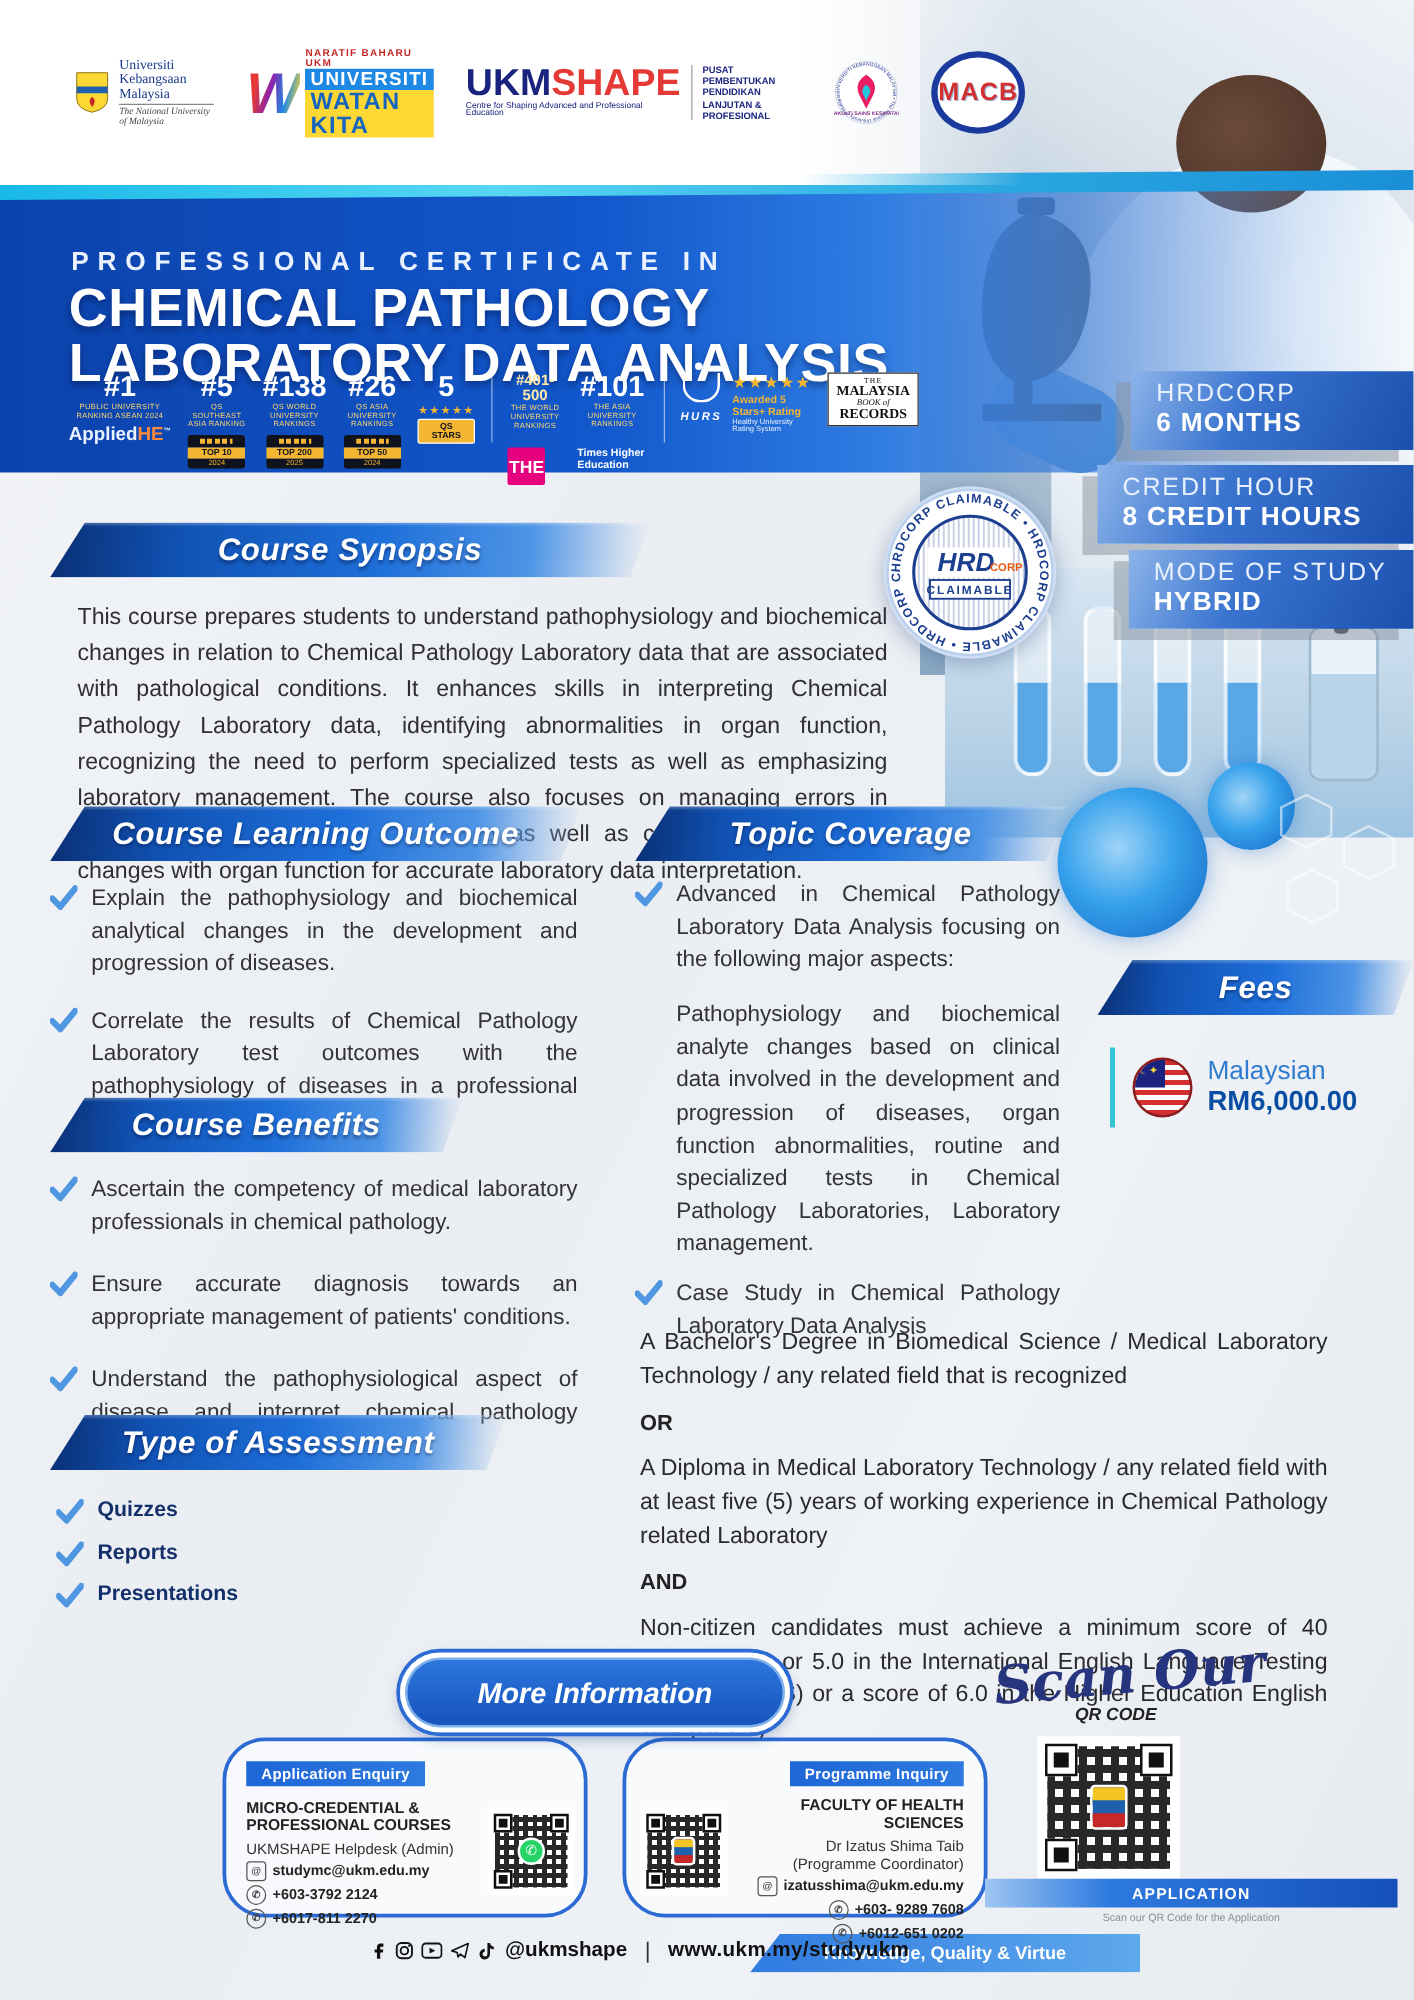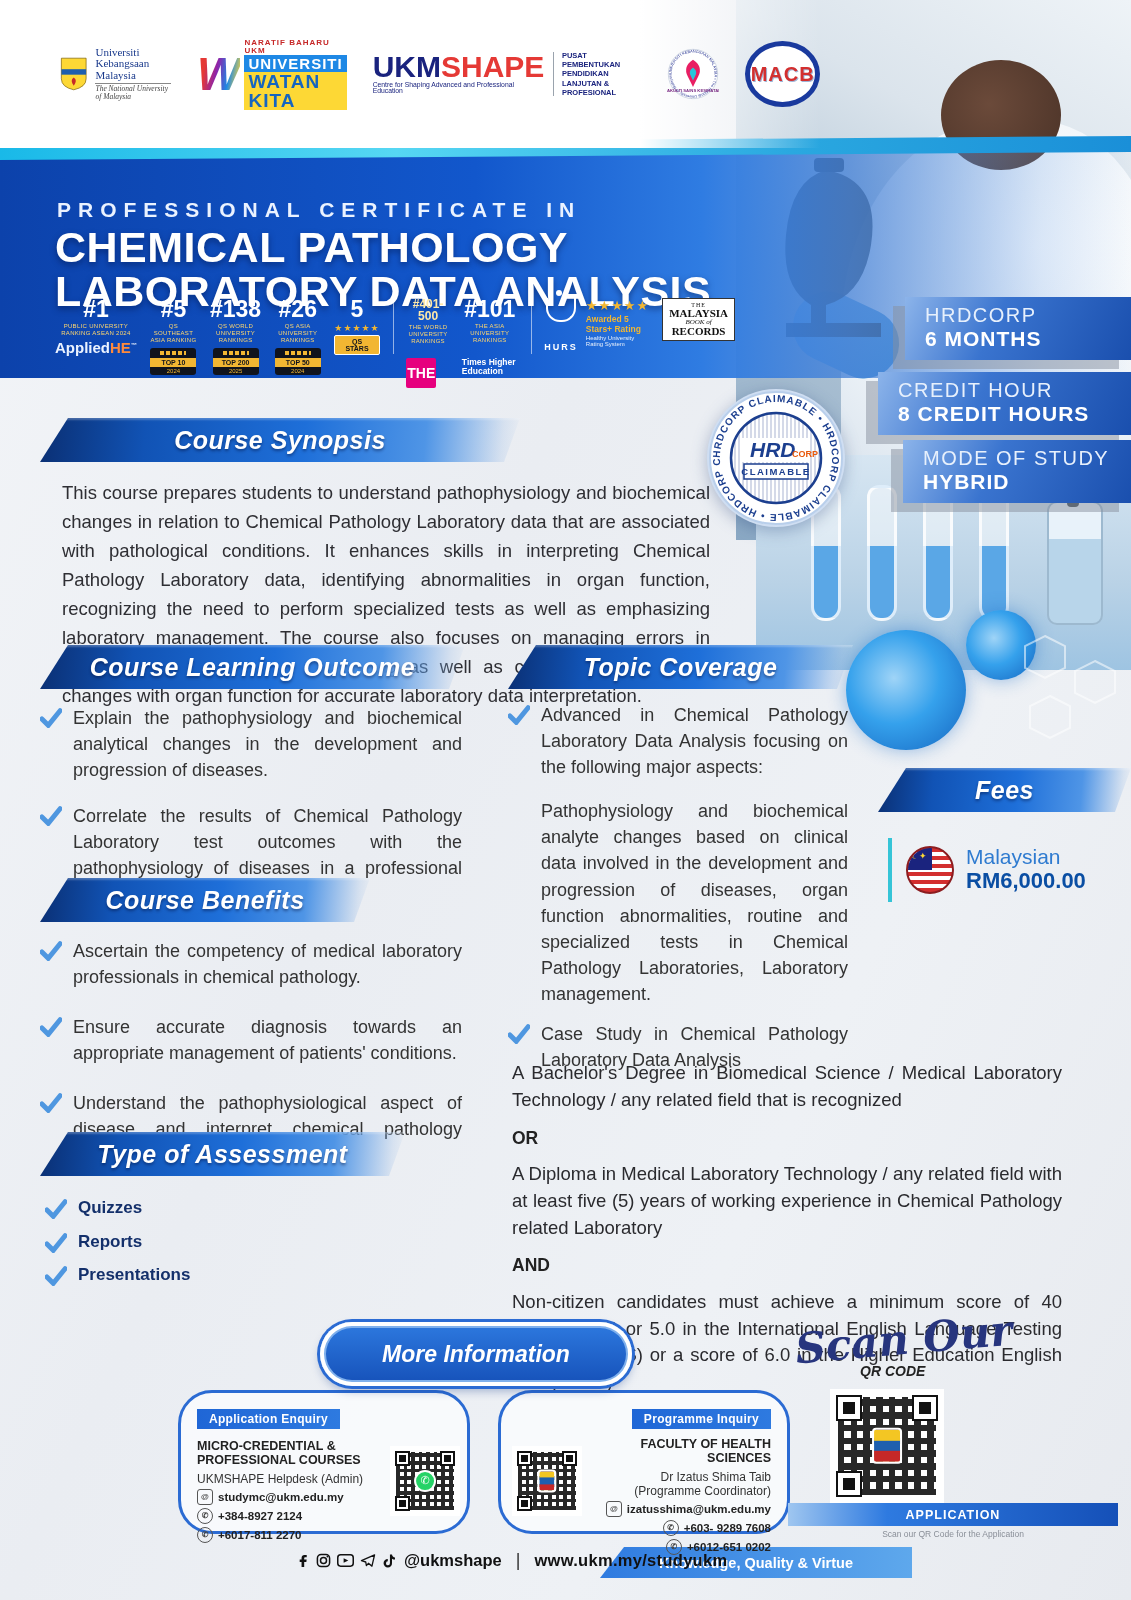--- a/index.html
+++ b/index.html
@@ -77,21 +77,21 @@
   .qs-year{background:#10131c;color:#f2b632;font-size:6px;padding:1px 0;}
   .stars{color:#f2b632;font-size:9px;letter-spacing:1px;}
   .qs-stars-box{background:#f2b632;color:#10131c;font-weight:800;font-size:7px;padding:2px 6px;border-radius:2px;border:1px solid #fff;}
   .the-group{display:grid;grid-template-columns:auto auto;column-gap:14px;row-gap:2px;align-items:start;gap:12px;}
   .rank-sm{font-weight:800;font-size:12px;line-height:1;color:#ffe9a8;}
   .the-logo{background:#e6007e;color:#fff;font-weight:800;font-size:14px;width:30px;height:30px;display:flex;align-items:center;justify-content:center;border-radius:2px;}
   .the-txt{font-size:8.5px;text-align:left;line-height:1.15;font-weight:bold;}
   .hurs{display:flex;align-items:flex-start;gap:8px;}
   .hurs-u{width:26px;height:22px;border:2.5px solid #fff;border-top:none;border-radius:0 0 14px 14px;position:relative;}
   .hurs-u::before{content:"";position:absolute;left:8px;top:-8px;width:6px;height:6px;border-radius:50%;background:#fff;}
-  .hurs-name{font-size:9px;font-weight:bold;letter-spacing:2px;margin-top:20px;}
+  .hurs-name{font-size:9px;font-weight:bold;letter-spacing:2px;margin-top:6px;font-style:italic;}
   .hurs-col{display:flex;flex-direction:column;align-items:flex-start;gap:1px;}
   .hurs-award{color:#f2b632;font-weight:800;font-size:8.5px;}
   .hurs-sys{font-size:6px;color:#e8f0fb;}
   .mbor{background:#fff;color:#111;border:1px solid #333;padding:3px 6px;line-height:1;text-align:center;font-family:"Liberation Serif",serif;}
   .mbor .s{font-size:6px;letter-spacing:1px;}
   .mbor .b{font-size:11px;font-weight:800;}
   .mbor .m{font-size:7px;font-style:italic;}
   .vsep{width:1px;height:52px;background:rgba(255,255,255,.55);margin-top:4px;}
 
   
@@ -504,21 +504,21 @@
     <div class="mi-badge" style="left:16px;top:16px">Application Enquiry</div>
     <div class="abs" style="left:16px;top:46px;width:180px">
       <div class="mi-h">MICRO-CREDENTIAL &amp; PROFESSIONAL COURSES</div>
       <div class="mi-s">UKMSHAPE Helpdesk (Admin)</div>
       <div class="mi-row">
         <span class="ci sq">@</span>
         <span>studymc@ukm.edu.my</span>
       </div>
       <div class="mi-row">
         <span class="ci">✆</span>
-        <span>+384-8927 2124</span>
+        <span>+603-3792 2124</span>
       </div>
       <div class="mi-row">
         <span class="ci">✆</span>
         <span>+6017-811 2270</span>
       </div>
     </div>
     <div class="qr abs" style="left:212px;top:56px;width:64px;height:64px">
       <i class="f tl"></i>
         <i class="f tr"></i>
         <i class="f bl"></i>

